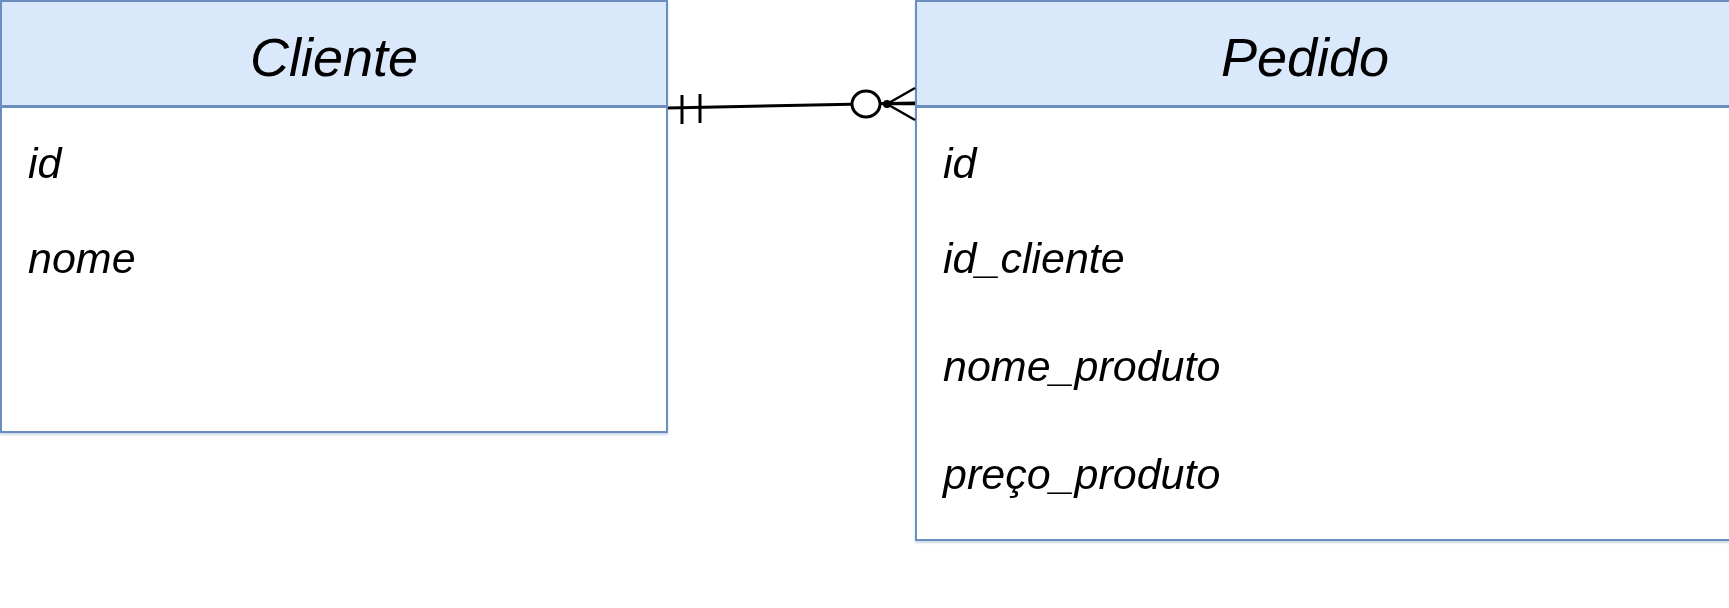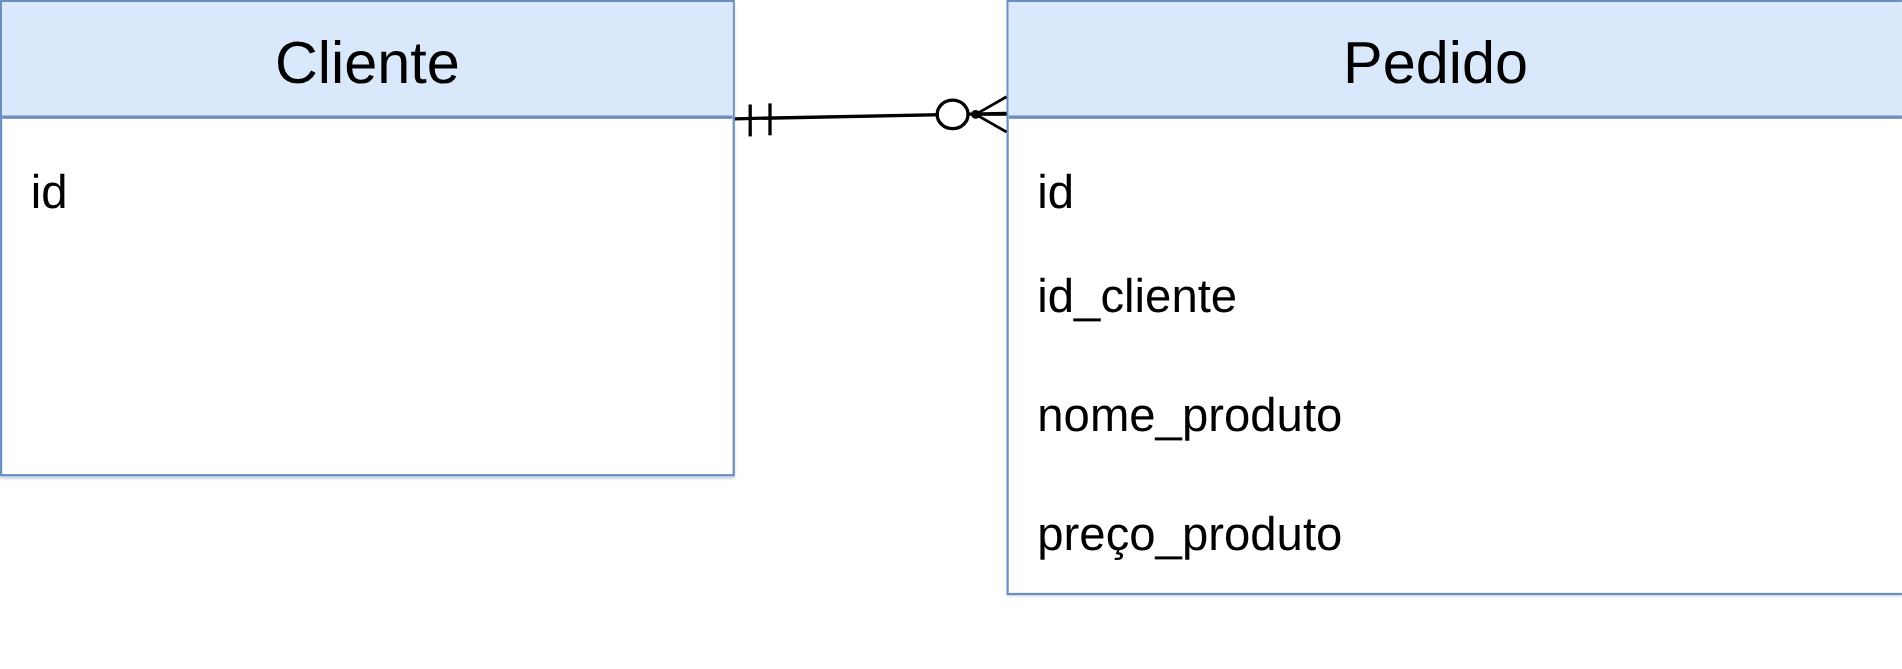--- a/index.html
+++ b/index.html
@@ -16,35 +16,35 @@
       width: 1729px;
       height: 608px;
       background: #ffffff;
     }
     .entity {
       position: absolute;
       box-sizing: border-box;
       border: 2px solid #6c8ebf;
       background: #ffffff;
       box-shadow: 0 2px 2px rgba(108,142,191,0.35);
+      font-style: italic;
     }
     .entity-header {
       box-sizing: border-box;
       height: 106px;
       background: #dae8fc;
       border-bottom: 3px solid #6c8ebf;
       display: flex;
       align-items: center;
       justify-content: center;
       font-size: 54px;
       color: #000000;
       padding-top: 6px;
     }
     .entity-body {
-      padding-top: 12px;
     }
     .attr {
       box-sizing: border-box;
       height: 108px;
       padding-left: 26px;
       display: flex;
       align-items: center;
       font-size: 43px;
       color: #000000;
       line-height: 1;
@@ -77,20 +77,21 @@
   </style>
 </head>
 <body>
 
 <div class="canvas">
 
   <div class="entity" id="cliente">
     <div class="entity-header">Cliente</div>
     <div class="entity-body">
       <div class="attr">id</div>
+      <div class="attr">nome</div>
     </div>
   </div>
 
   <div class="entity" id="pedido">
     <div class="entity-header">
       <span style="margin-left:-80px;">Pedido</span>
     </div>
     <div class="entity-body">
       <div class="attr">id</div>
       <div class="attr">id_cliente</div>

